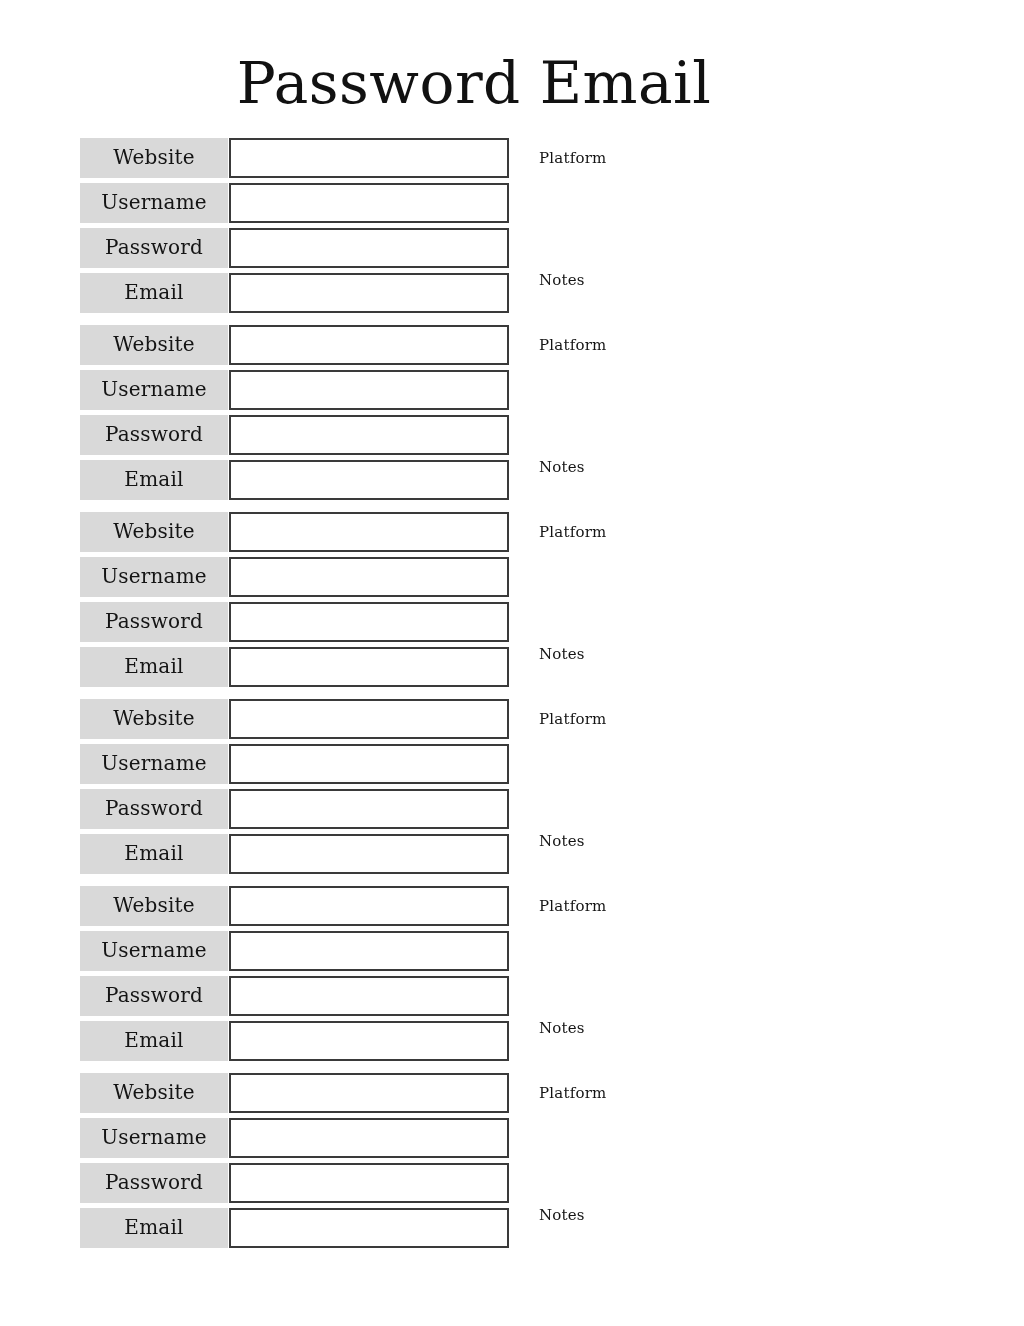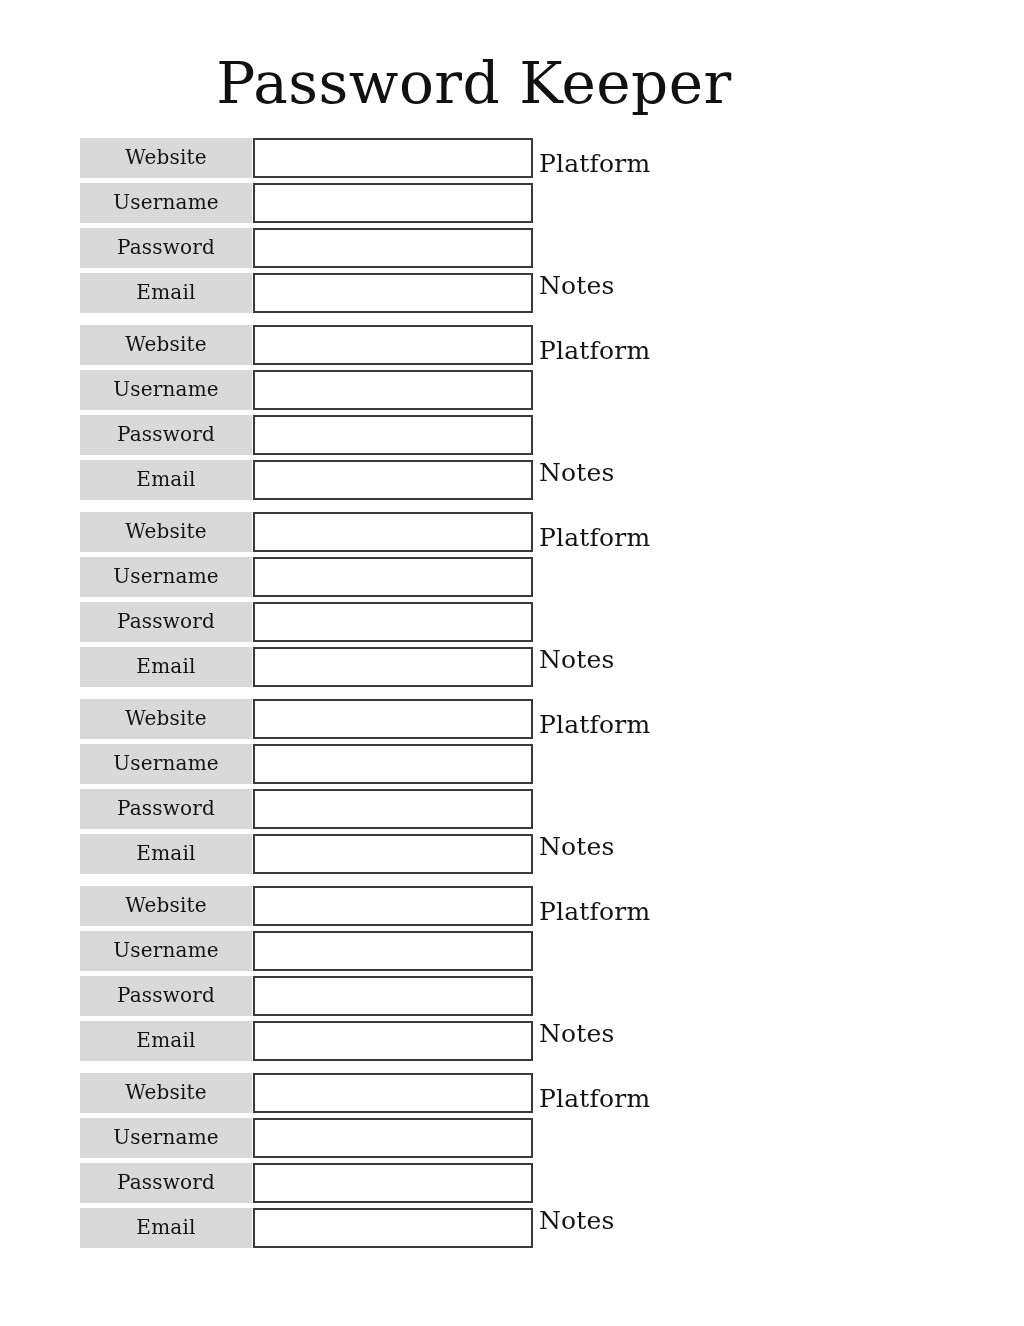--- a/index.html
+++ b/index.html
@@ -55,21 +55,21 @@
   .field-row {
     position: relative;
     height: 40px;
     margin-bottom: 5px;
     display: flex;
     align-items: stretch;
   }
   .field-row:last-child { margin-bottom: 0; }
 
   .field-label {
-    width: 172px;
+    width: 148px;
     background: #d9d9d9;
     display: flex;
     align-items: center;
     justify-content: center;
     font-family: "DejaVu Serif", "Liberation Serif", serif;
     font-size: 20px;
     font-weight: 400;
     color: #141414;
     letter-spacing: 0.2px;
     box-sizing: border-box;
@@ -87,35 +87,35 @@
     font-size: 18px;
     color: #111111;
     padding: 0 8px;
   }
   .field-input::placeholder { color: #bbbbbb; }
 
   .side-label {
     position: absolute;
     left: 459px;
     font-family: "DejaVu Serif", "Liberation Serif", serif;
-    font-size: 25px;
+    font-size: 15px;
     font-weight: 400;
     color: #141414;
     letter-spacing: 0.2px;
     white-space: nowrap;
   }
   .side-label.platform { top: 11px; }
   .side-label.notes { top: 101px; margin-top: 32px; }
 </style>
 </head>
 <body>
 
 <div class="page">
 
-  <div class="page-title">Password Keeper</div>
+  <div class="page-title">Password Email</div>
 
   <div class="form-area">
 
     <div class="entry-group">
       <div class="field-row">
         <div class="field-label">Website</div>
         <input class="field-input" type="text" value="" placeholder="" style="">
       </div>
       <div class="field-row">
         <div class="field-label">Username</div>

